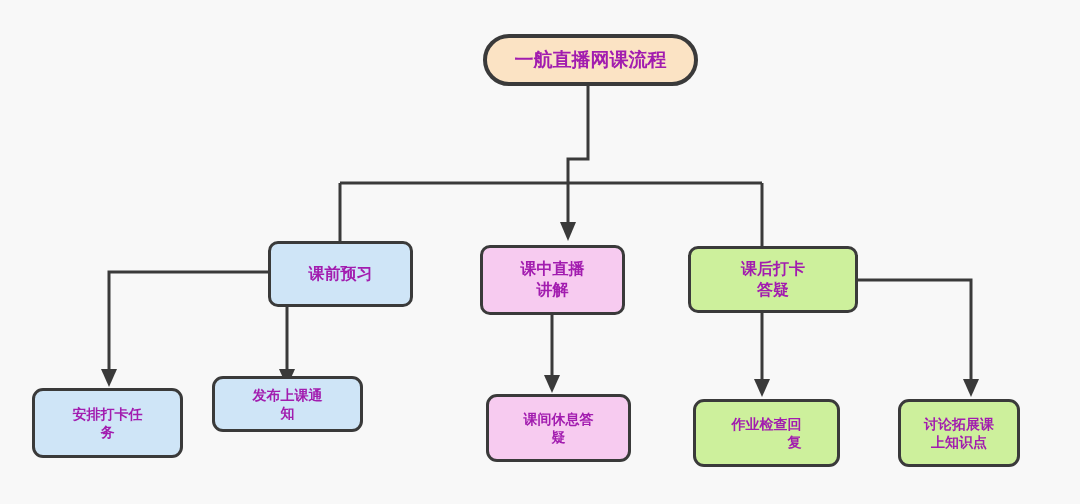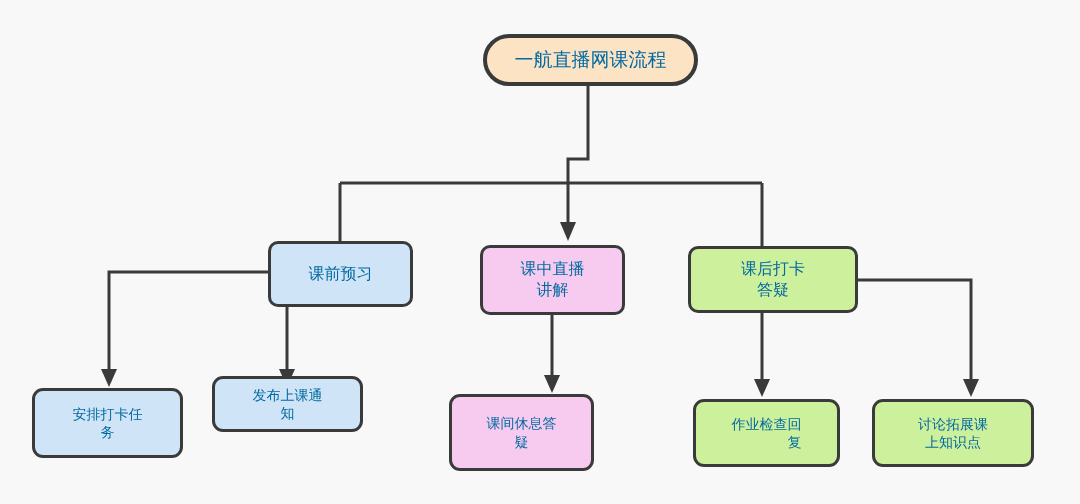--- a/index.html
+++ b/index.html
@@ -35,22 +35,22 @@
     stroke: none;
   }
   .node {
     position: absolute;
     box-sizing: border-box;
     border: 3px solid #3a3a3a;
     display: flex;
     align-items: center;
     justify-content: center;
     text-align: center;
-    font-weight: normal;
-    color: #0369a1;
+    font-weight: bold;
+    color: #a21caf;
     white-space: pre-line;
     line-height: 1.3;
   }
   .node-root {
     left: 483px; top: 34px; width: 215px; height: 52px;
     border-radius: 26px;
     border-width: 4px;
     font-size: 19px;
   }
   .node-branch {
@@ -59,23 +59,23 @@
   }
   .branch-pre  { left: 268px; top: 241px; width: 145px; height: 66px; }
   .branch-mid  { left: 480px; top: 245px; width: 145px; height: 70px; }
   .branch-post { left: 688px; top: 246px; width: 170px; height: 67px; }
   .node-leaf {
     border-radius: 11px;
     font-size: 14px;
   }
   .leaf-0 { left: 32px;  top: 388px; width: 151px; height: 70px; }
   .leaf-1 { left: 212px; top: 376px; width: 151px; height: 56px; }
-  .leaf-2 { left: 449px; top: 394px; width: 145px; height: 77px; }
+  .leaf-2 { left: 486px; top: 394px; width: 145px; height: 68px; }
   .leaf-3 { left: 693px; top: 399px; width: 147px; height: 68px; text-align: right; }
-  .leaf-4 { left: 872px; top: 399px; width: 162px; height: 68px; }
+  .leaf-4 { left: 898px; top: 399px; width: 122px; height: 68px; }
 </style>
 </head>
 <body>
 
 <div class="canvas">
 
   <svg class="edges-svg" viewBox="0 0 1080 504" xmlns="http://www.w3.org/2000/svg">
 
     <path class="edge" d="M588,85 L588,159 L568,159 L568,224"></path>
     <polygon class="arrow" points="560,222 576,222 568,241"></polygon>

